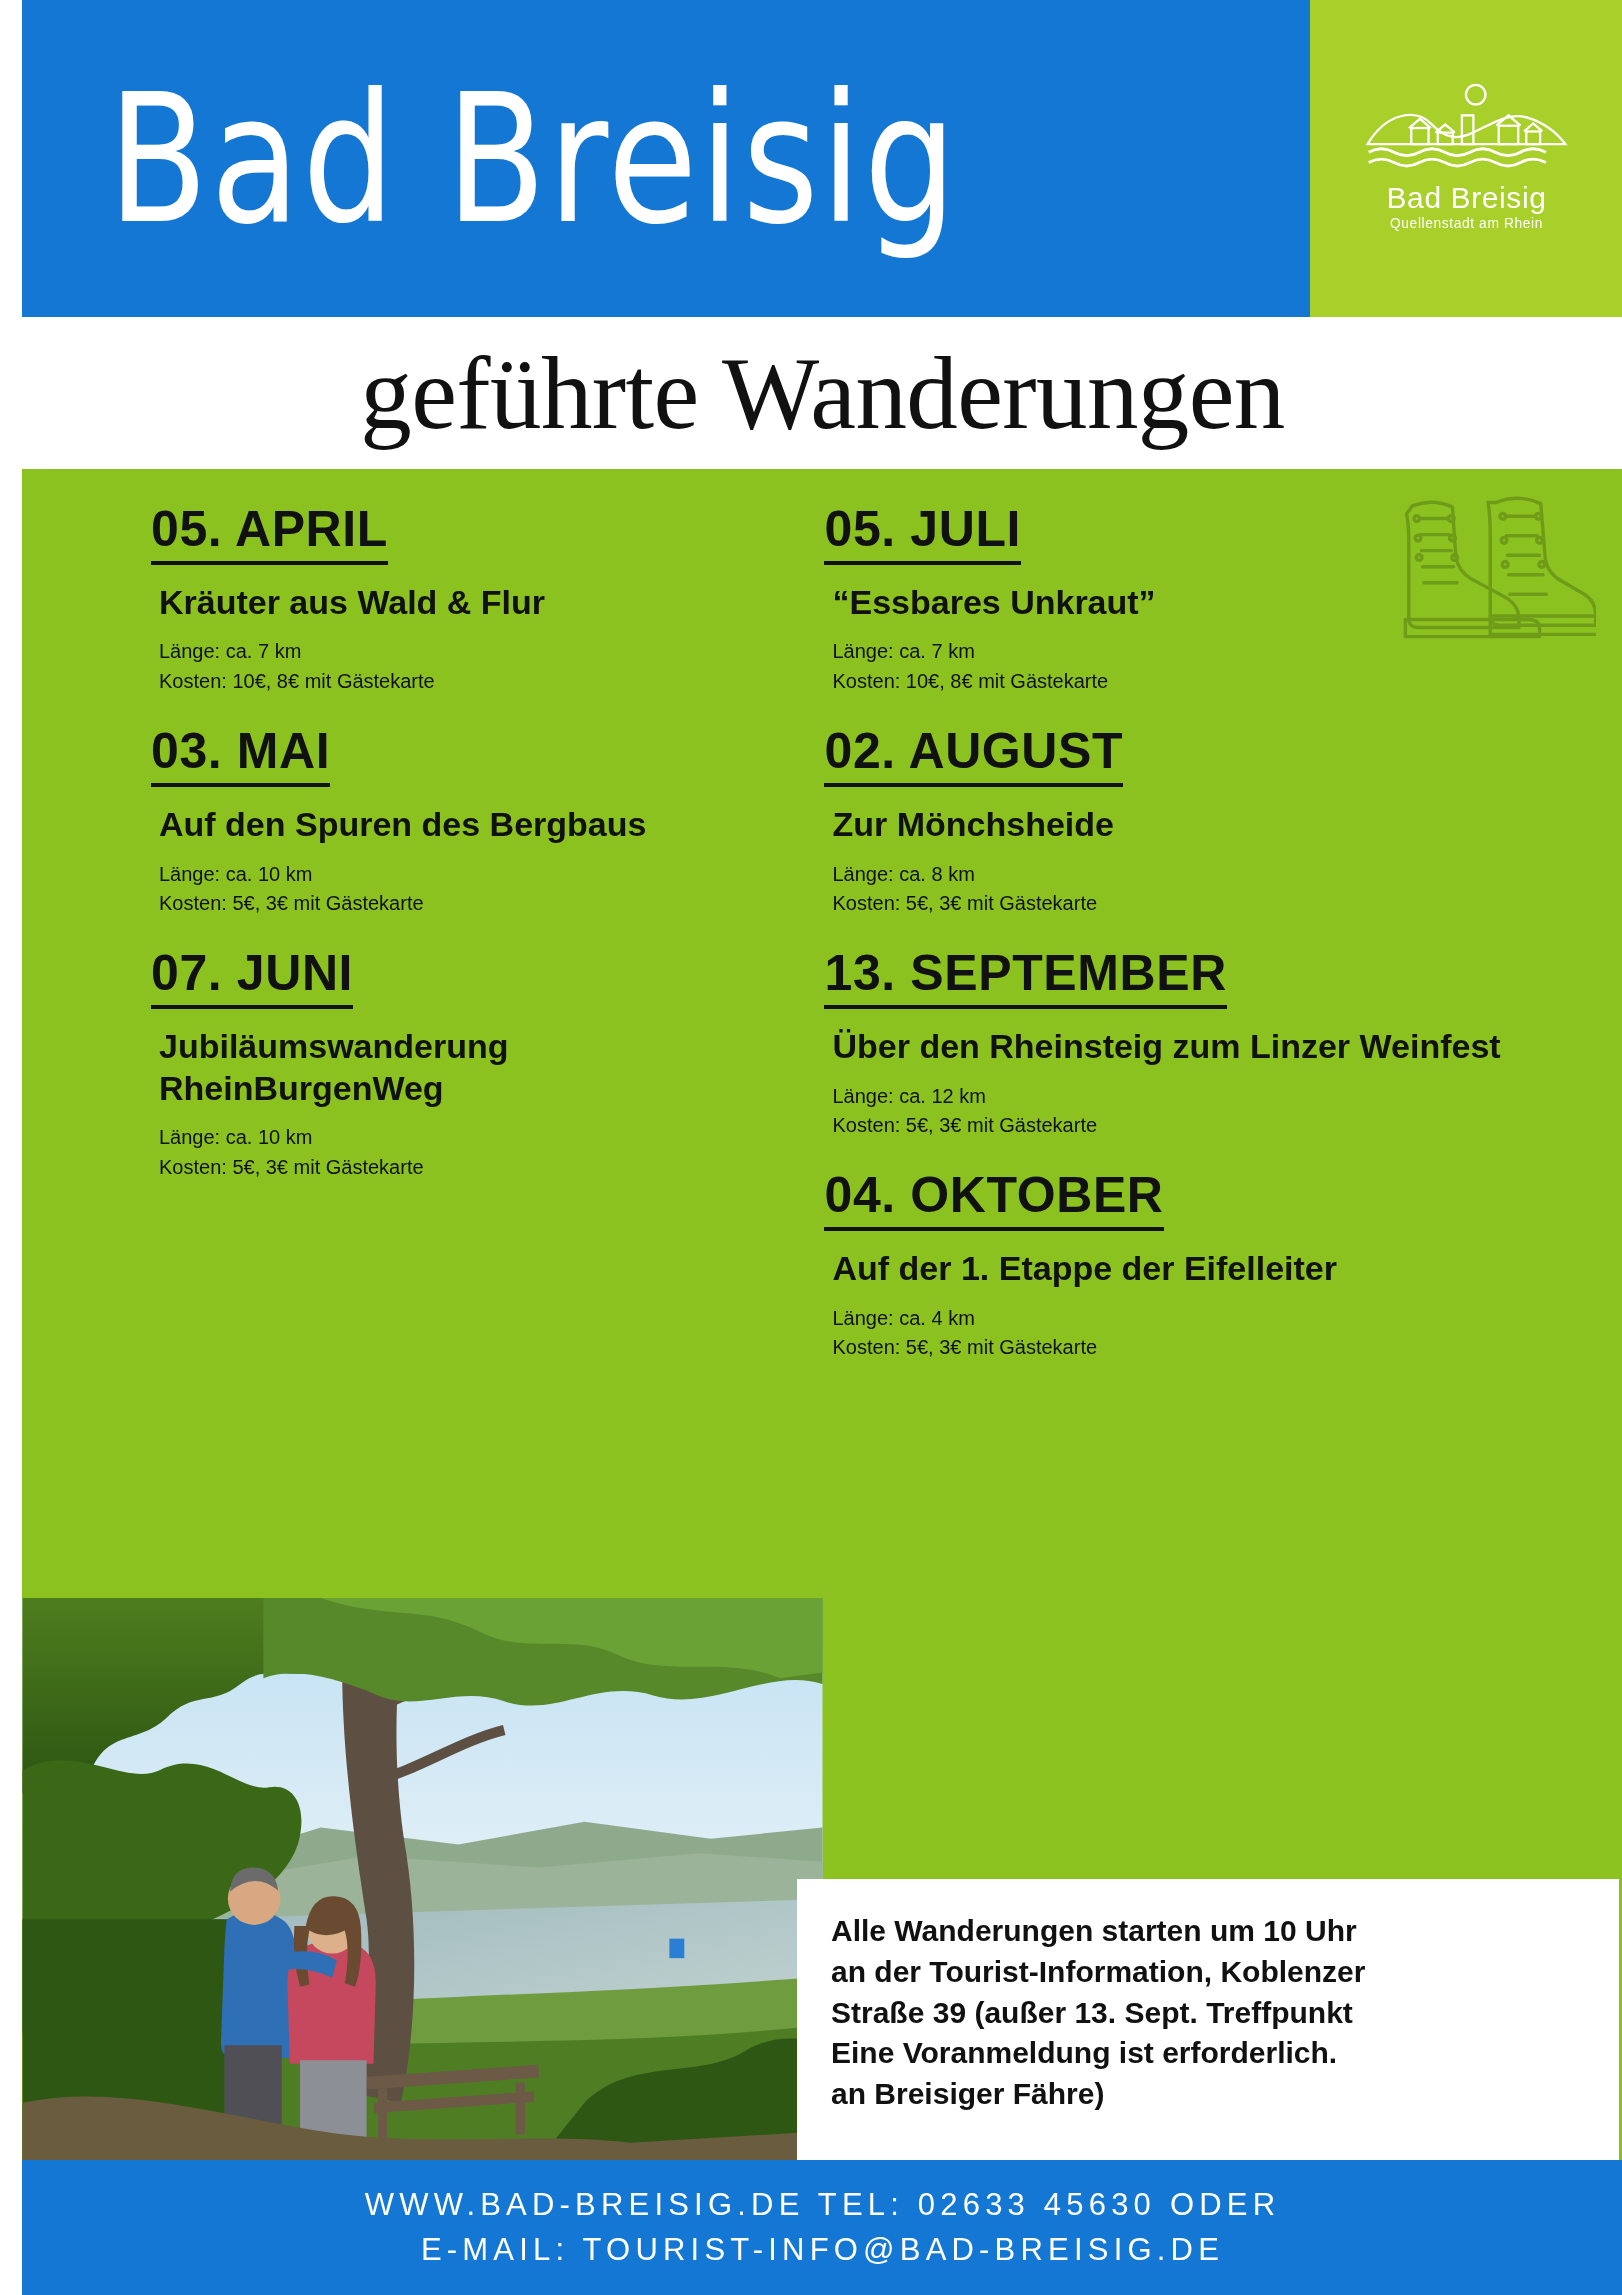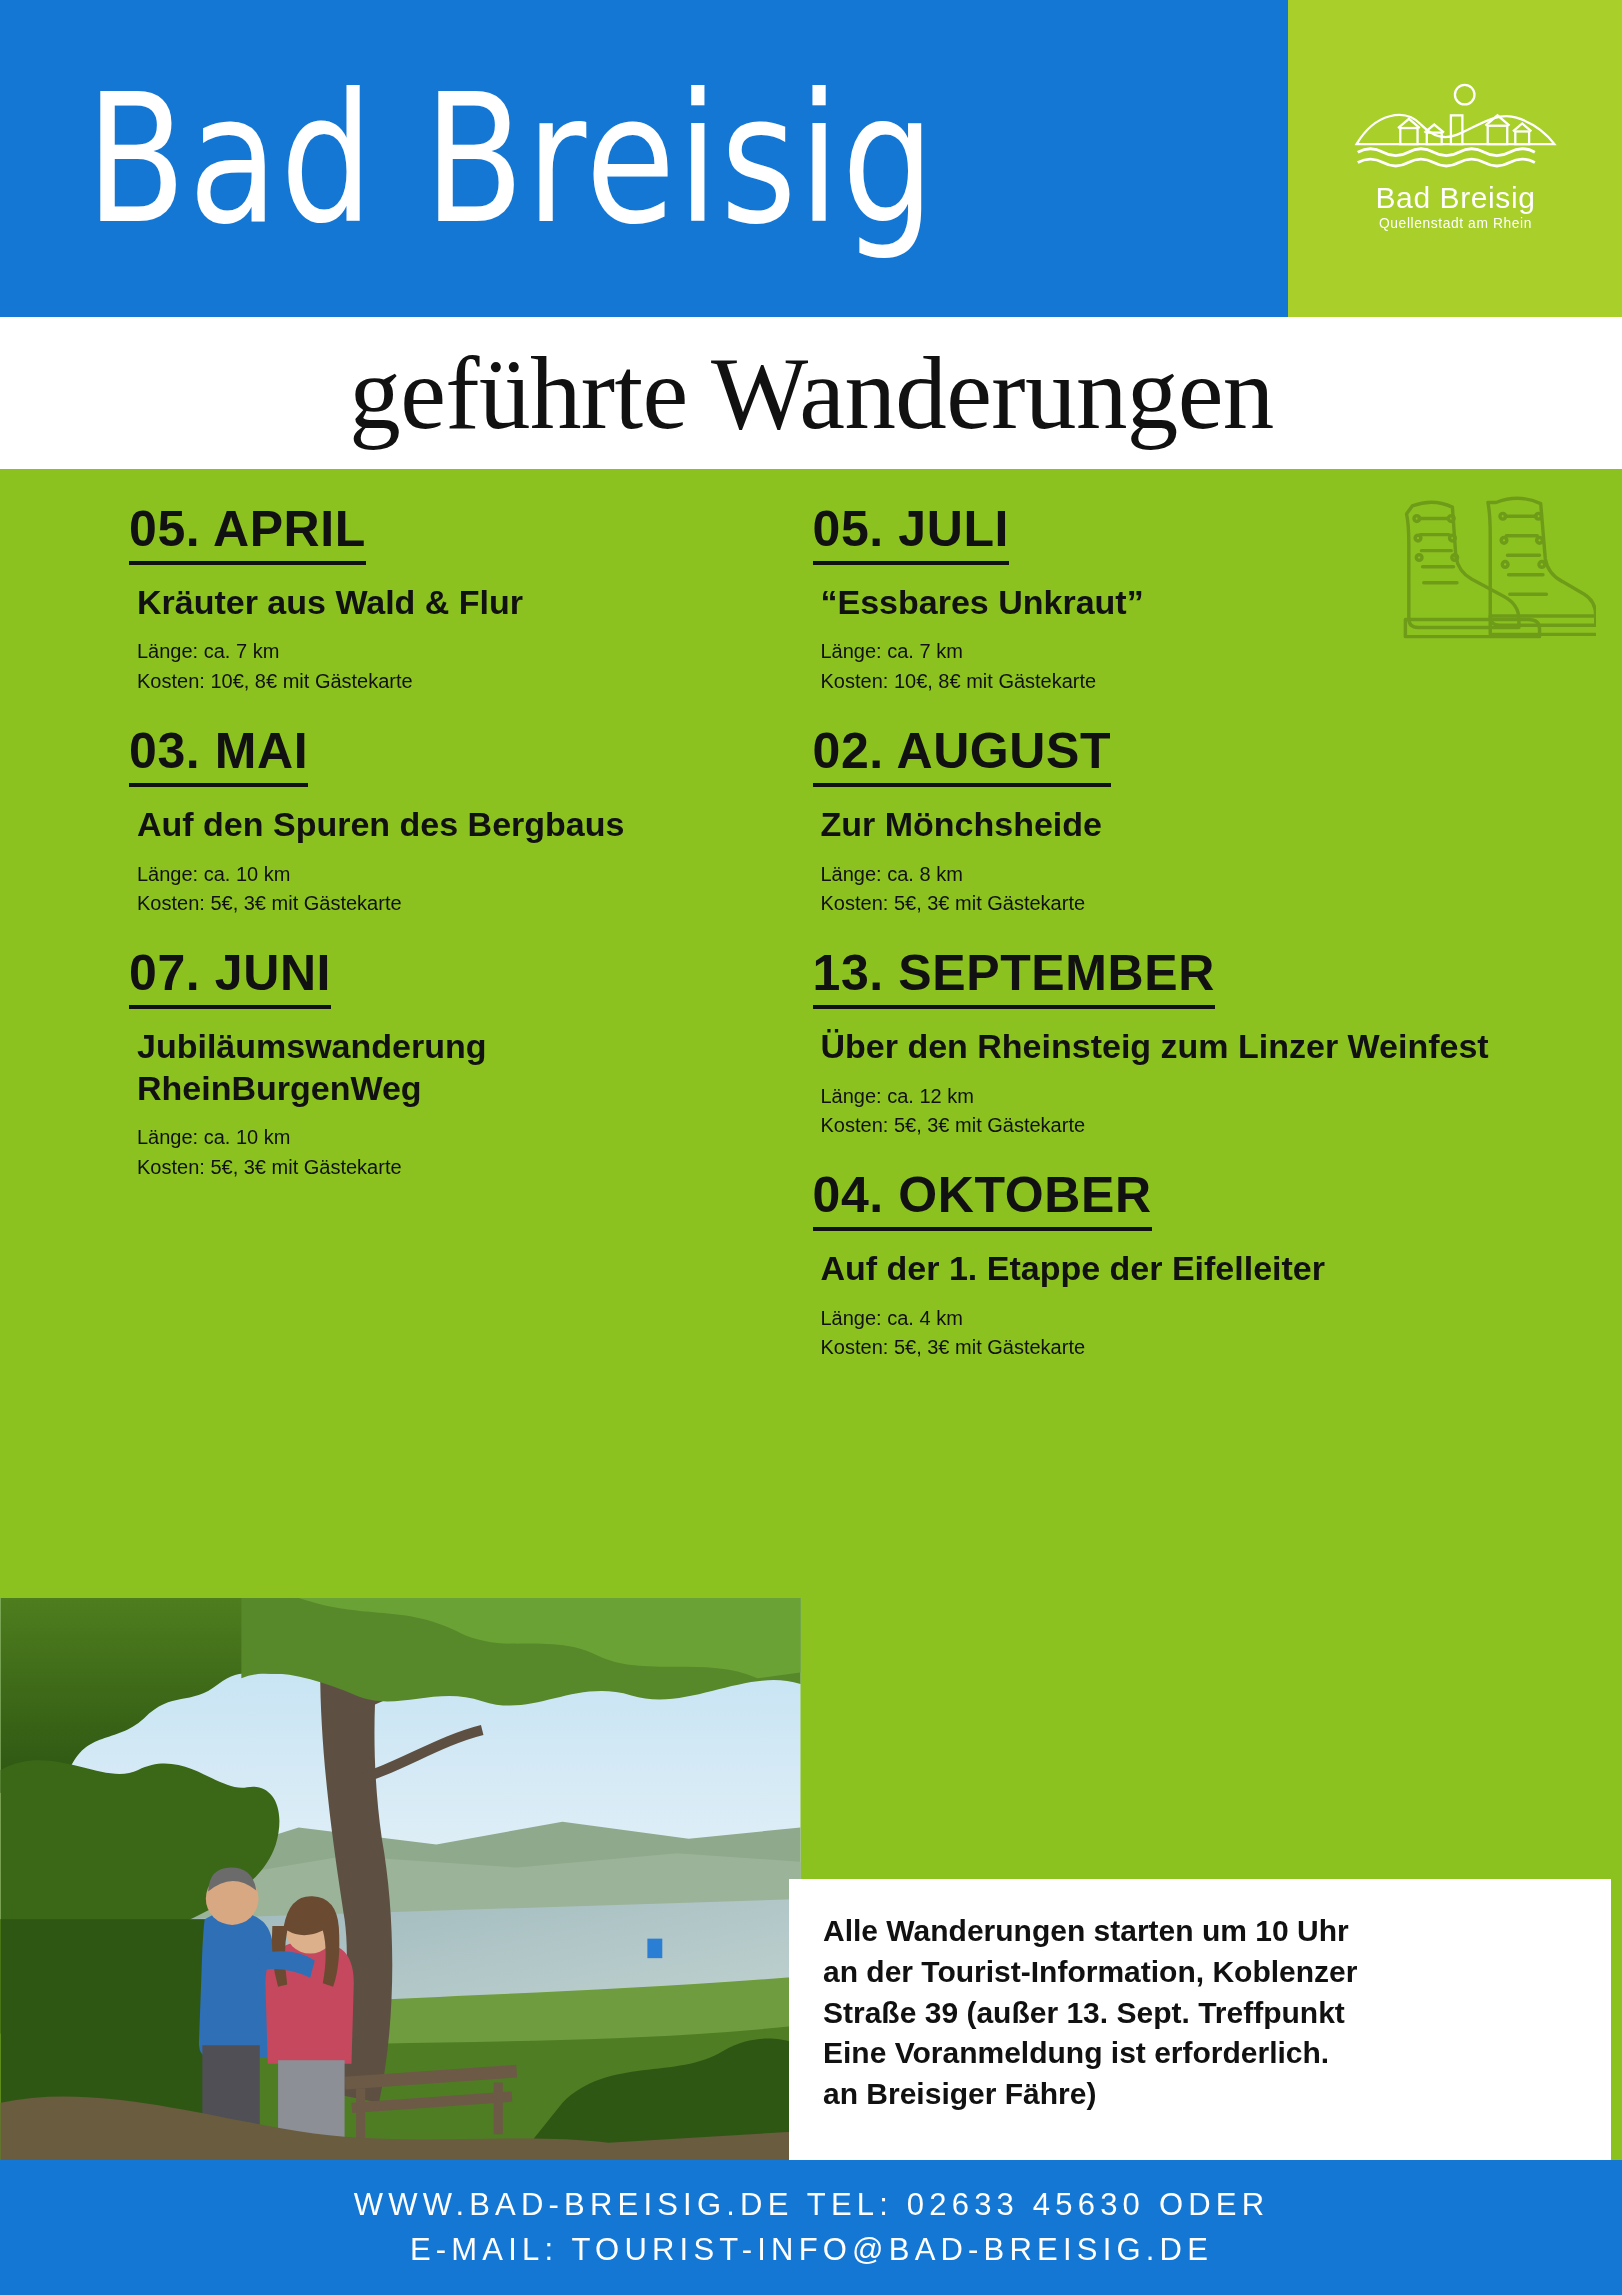--- a/index.html
+++ b/index.html
@@ -13,20 +13,21 @@
     font-family: "Liberation Sans", sans-serif;
     overflow: hidden;
     position: relative;
   }
   .poster {
     position: absolute;
     inset: 0;
     background: #8cc220;
     display: flex;
     flex-direction: column;
+    margin-left: 22px;
   }
 
   
   .header {
     height: 317px;
     display: flex;
     background: #a8cf2a;
     flex: 0 0 auto;
     position: relative;
   }
@@ -167,21 +168,21 @@
     bottom: 0;
     width: 801px;
     height: 562px;
     overflow: hidden;
   }
   .photo svg { display: block; }
 
   
   .infobox {
     position: absolute;
-    right: 12px;
+    right: 4px;
     bottom: 0;
     width: 822px;
     height: 281px;
     background: #ffffff;
     box-sizing: border-box;
     padding: 32px 34px 0 34px;
   }
   .infobox p {
     margin: 0;
     font-size: 30px;

